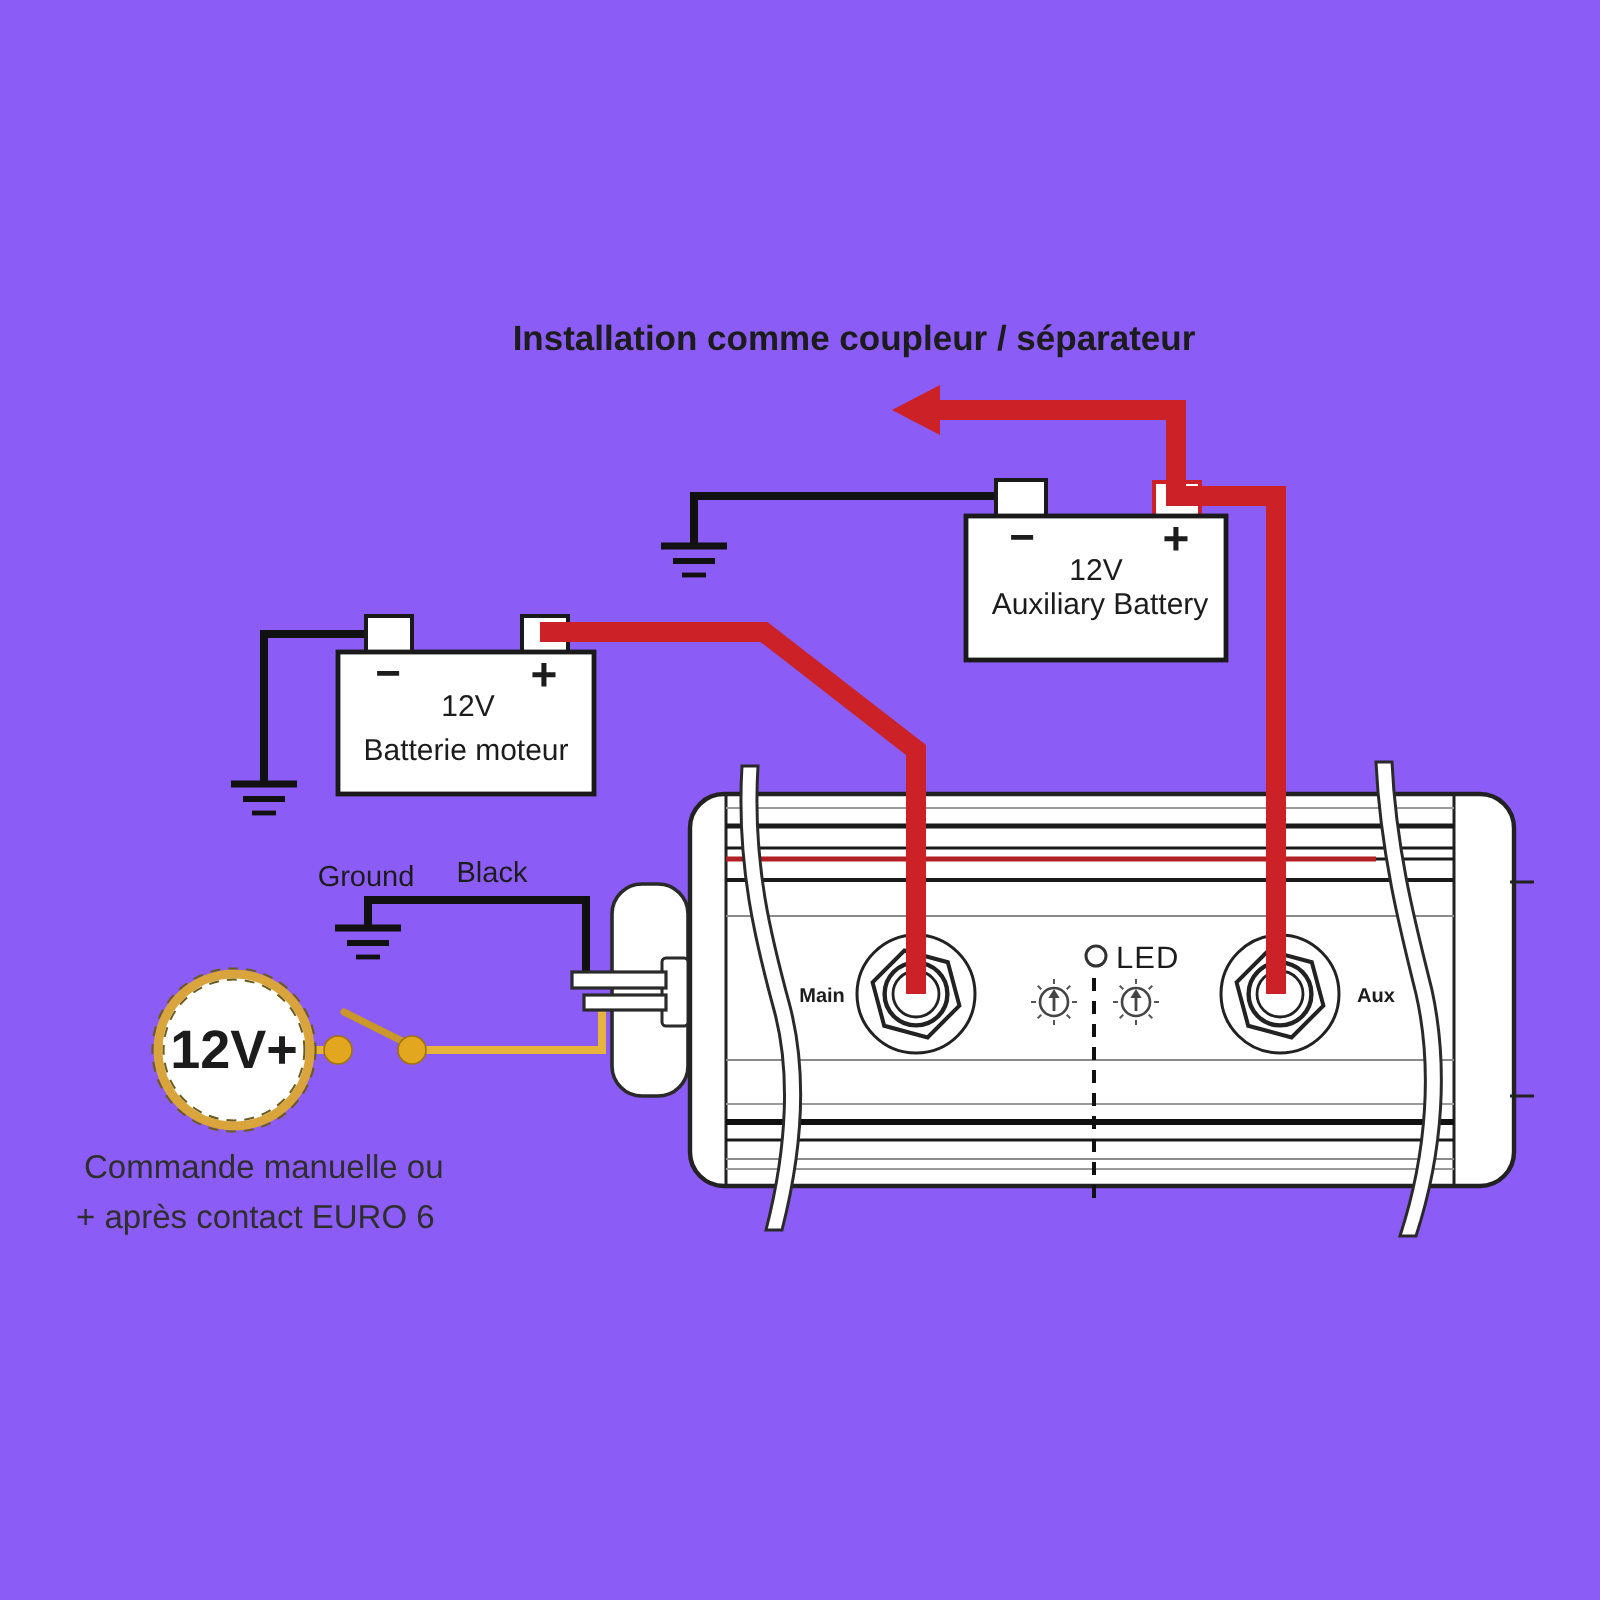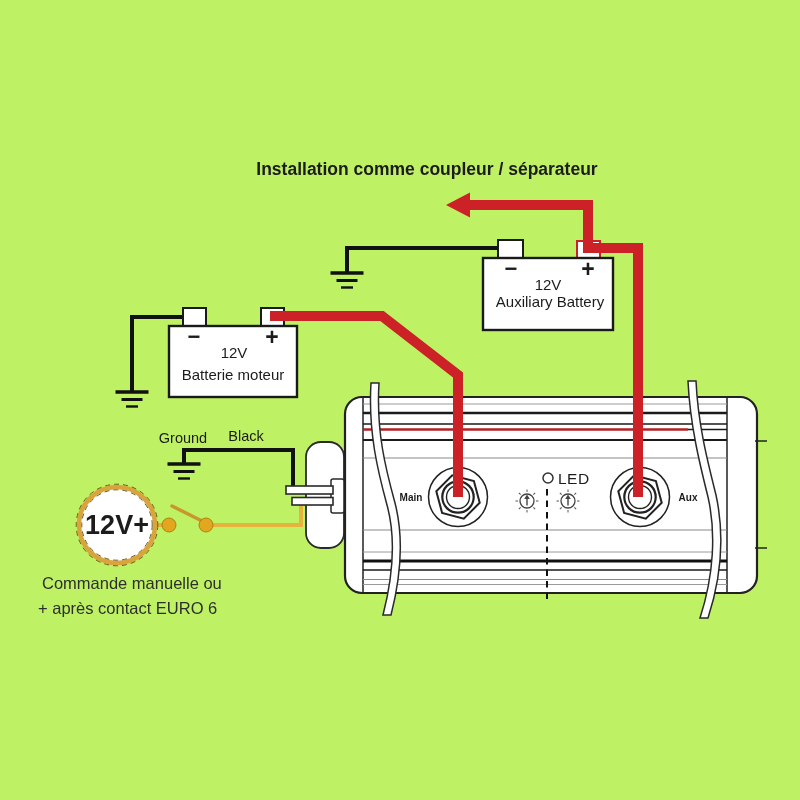--- a/index.html
+++ b/index.html
@@ -1,16 +1,16 @@
 <!DOCTYPE html>
 <html><head>
 <meta charset="utf-8">
 <style>
   html,body{margin:0;padding:0;background:#fff;}
-  .stage{position:relative;width:800px;height:800px;background:#bef264;overflow:hidden;
+  .stage{position:relative;width:800px;height:800px;background:#8b5cf6;overflow:hidden;
          font-family:"Liberation Sans",sans-serif;}
   svg{position:absolute;left:0;top:0;}
   svg text{font-family:"Liberation Sans",sans-serif;fill:#1c1c1c;}
   .title{font-size:17.5px;font-weight:bold;}
   .batt-label{font-size:15px;}
   .sign-minus{font-size:22px;font-weight:bold;}
   .sign-plus{font-size:23px;font-weight:bold;}
   .wire-label{font-size:14.5px;}
   .term-label{font-size:10px;font-weight:bold;}
   .led-label{font-size:15.5px;letter-spacing:0.5px;}

